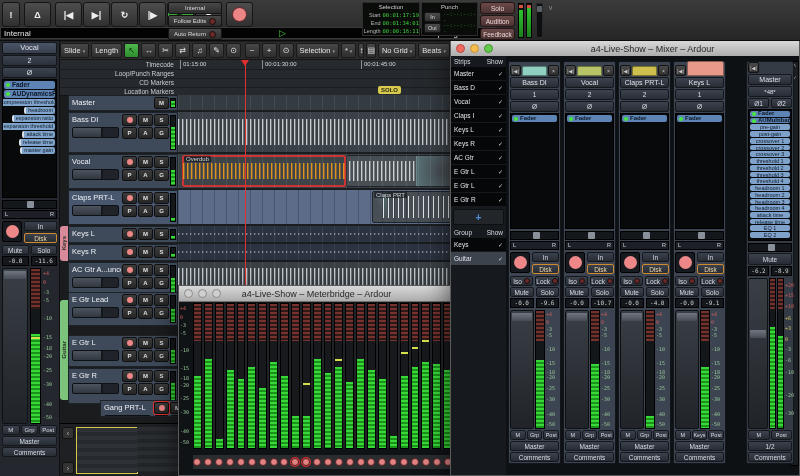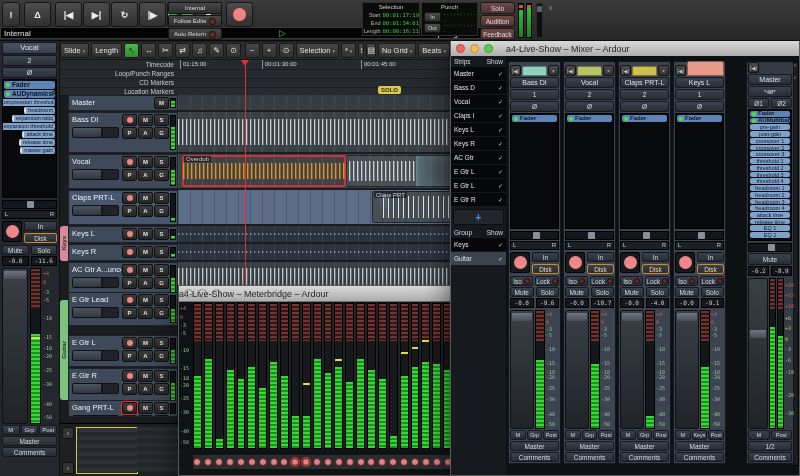--- a/index.html
+++ b/index.html
@@ -140,21 +140,21 @@
   #phm{position:absolute;left:241px;top:60px;width:0;height:0;border:4px solid transparent;border-top:6px solid #e03030;z-index:3}
   #nav{position:absolute;left:60px;top:423px;width:740px;height:53px;background:#1e2023;border-top:1px solid #000}
   .navarr{position:absolute;left:2px;width:10px;height:10px;background:#333;border:1px solid #111;border-radius:2px;
           color:#bbb;font-size:7px;display:flex;align-items:center;justify-content:center}
   #navbox{position:absolute;left:16px;top:3px;width:60px;height:45px;border:1px solid #d8c84a;
           background:repeating-linear-gradient(180deg,#2e3236 0 4px,#26292d 4px 8px)}
   #navrest{position:absolute;left:77px;top:3px;right:4px;height:45px;background:repeating-linear-gradient(180deg,#2a2d31 0 4px,#232629 4px 8px)}
   
   .window{position:absolute;border:1px solid #5a5a5a;box-shadow:0 10px 26px rgba(0,0,0,.6);background:#101316;box-sizing:border-box}
   .titlebar{height:15px;background:linear-gradient(#d9d9d9,#adadad);border-bottom:1px solid #6f6f6f;position:relative;display:flex;align-items:center}
-  .wtitle{position:absolute;left:0;right:0;text-align:left;font-size:9px;color:#262626}
+  .wtitle{position:absolute;left:0;right:0;text-align:center;font-size:9px;color:#262626}
   .tl{width:9px;height:9px;border-radius:50%;margin-left:5px;box-sizing:border-box}
   .tl.r{background:#ee6a5f;border:1px solid #b54a42}
   .tl.y{background:#f5bd4f;border:1px solid #c28f33}
   .tl.g{background:#64c94f;border:1px solid #3f9632}
   .tl.off{background:#cfcfcf;border:1px solid #8a8a8a}
   
   #meterbridge{left:178px;top:285px;width:277px;height:191px;z-index:5}
   #mbscale{position:absolute;left:1px;top:17px;width:12px;bottom:26px}
   #mbmeters{position:absolute;left:14px;top:17px;right:2px;bottom:26px;display:flex;gap:2px;background:#212427}
   .mbcol{flex:1;background:#17191c;border:1px solid #000;position:relative;overflow:hidden}
@@ -589,21 +589,21 @@
             <div class="fill"></div>
           </div>
           <div class="hbtn">P</div>
           <div class="hbtn">A</div>
           <div class="hbtn">G</div>
         </div>
         <div class="htmeter">
           <div class="vmfill" style="position: absolute; bottom: 0px; left: 0px; right: 0px; height: 60%;"></div>
         </div>
       </div>
-      <div class="thdr" style="top: 400px; height: 17px;">
+      <div class="thdr" style="top: 400px; height: 17px; margin-left: 32px;">
         <div class="throw">
           <div class="tname">Gang PRT-L</div>
           <div class="hbtn armed">
             <div class="d"></div>
           </div>
           <div class="hbtn">M</div>
           <div class="hbtn">S</div>
         </div>
         <div class="throw">
           <div class="hfader">

